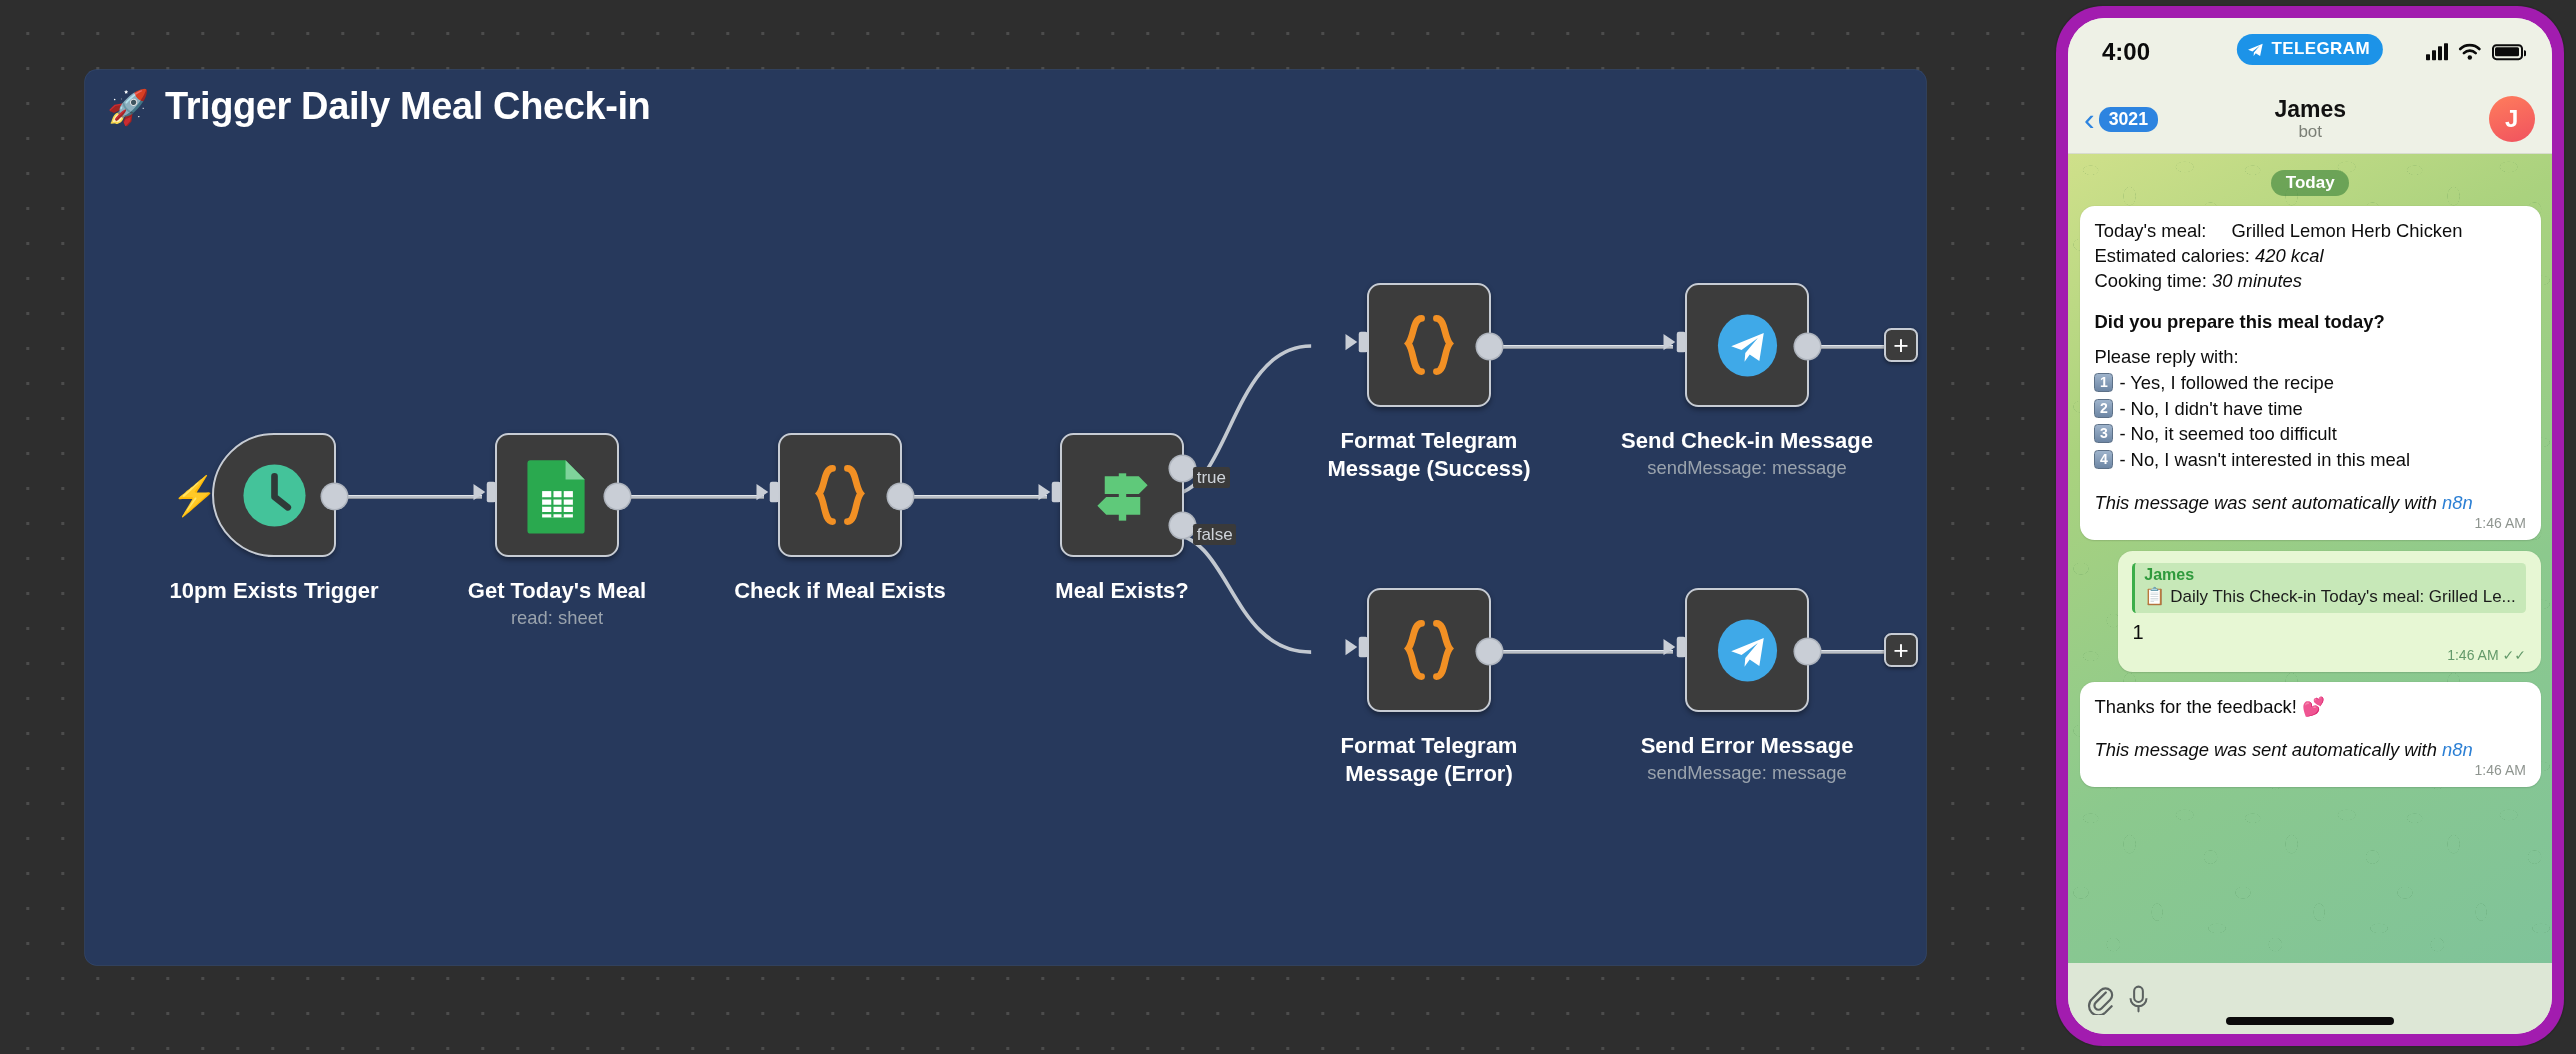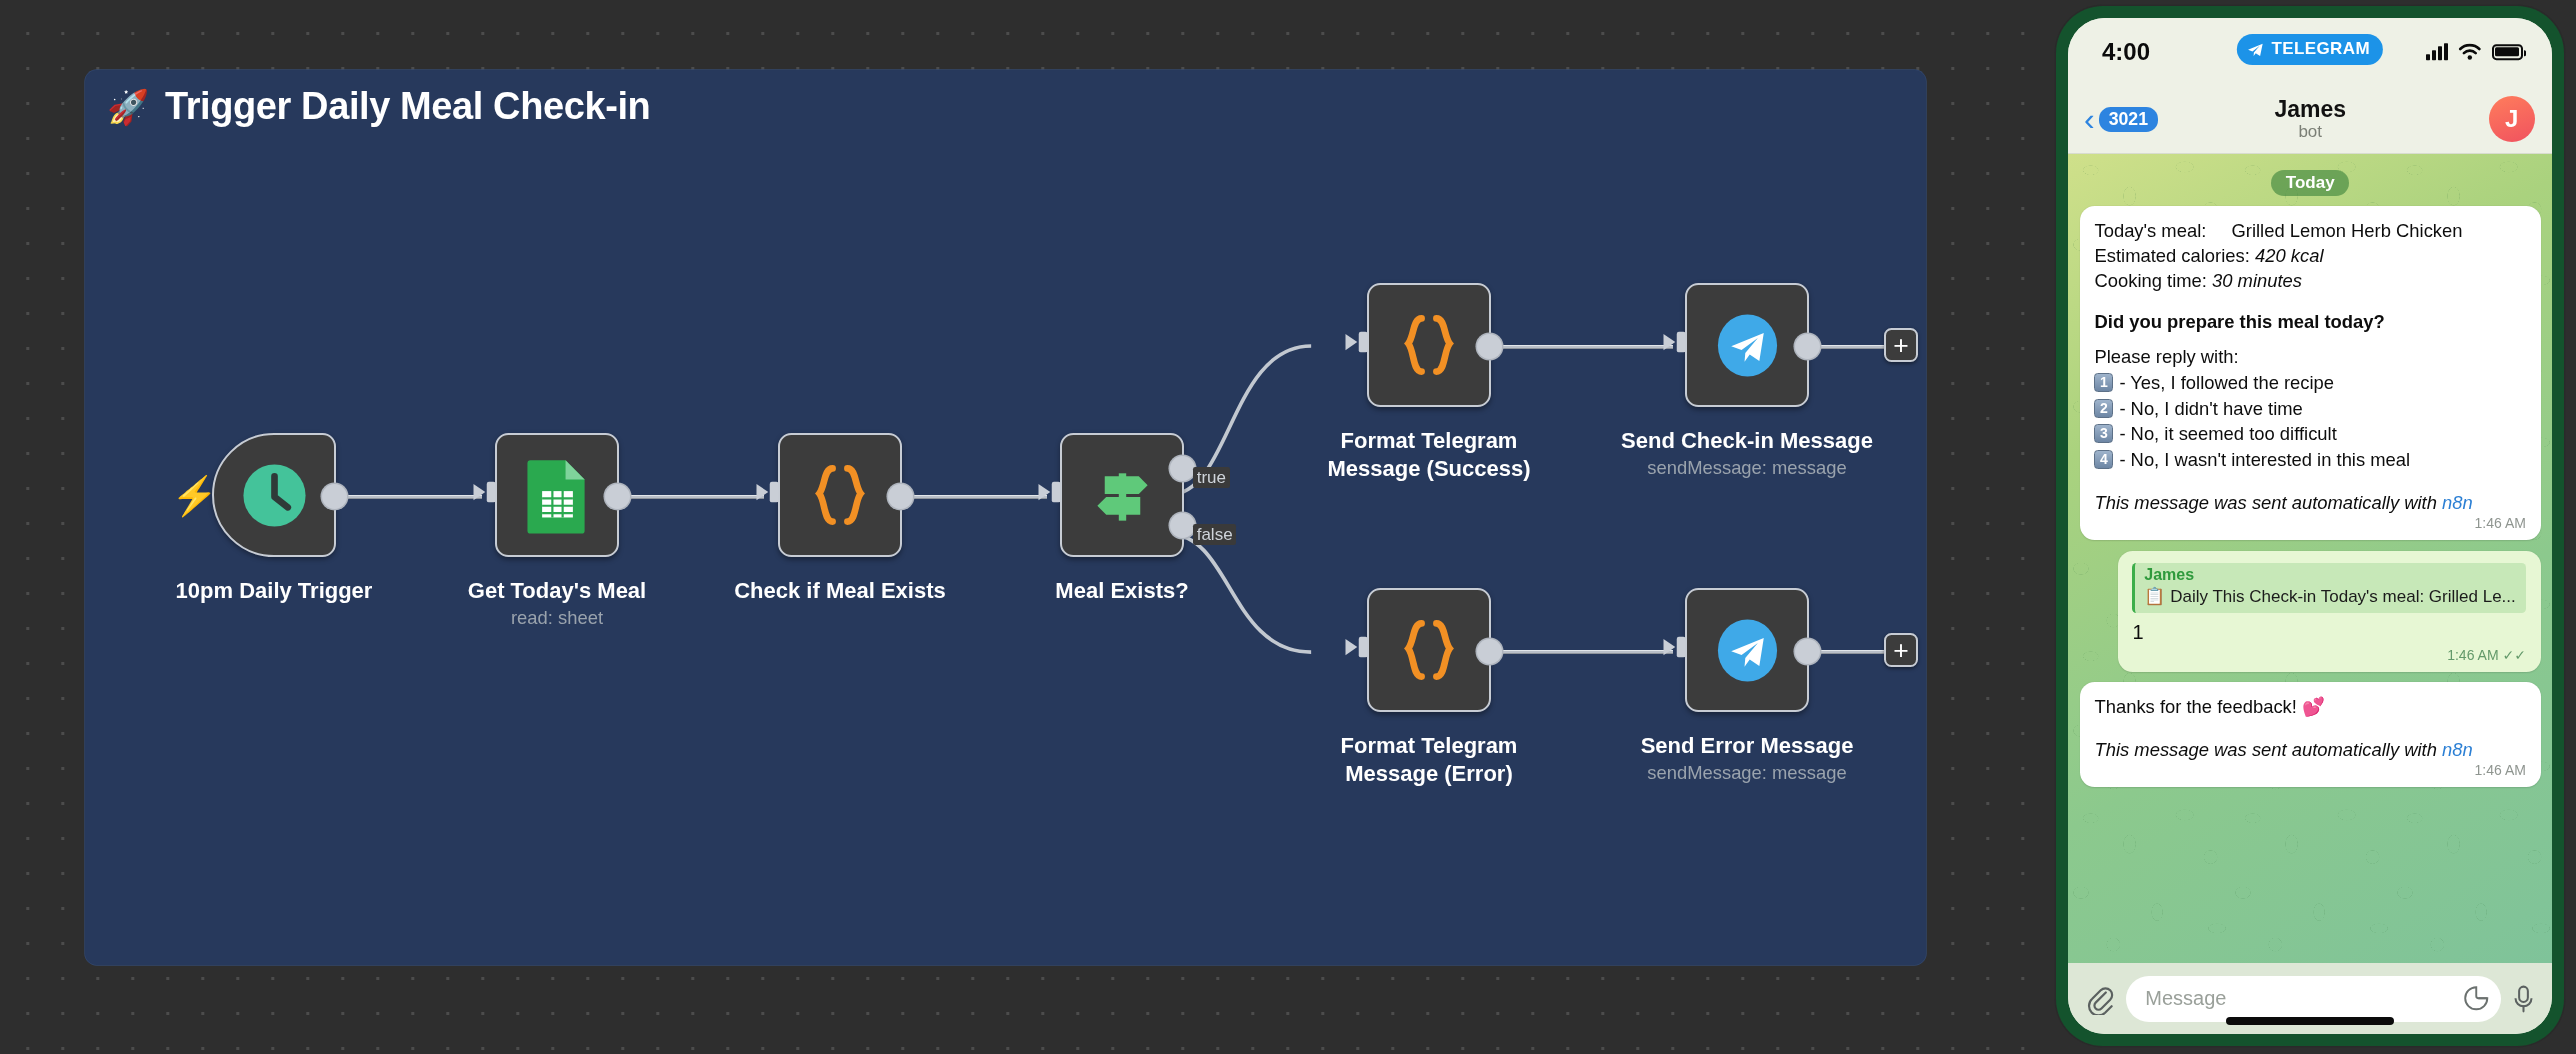--- a/index.html
+++ b/index.html
@@ -119,21 +119,21 @@
     color: #ff6d5a;
     font-size: 38px;
     line-height: 1;
   }
 
   
   .phone {
     position: absolute;
     right: 11.8px; top: 5.9px;
     width: 508px; height: 1040px;
-    background: #14532d;
+    background: #a21caf;
     border-radius: 47px;
     padding: 11.8px;
     box-shadow: 0 0 0 1.5px #2a2a2a;
   }
   .screen {
     position: relative;
     width: 100%; height: 100%;
     border-radius: 37px;
     overflow: hidden;
     background: #e8ece0;
@@ -348,21 +348,21 @@
 
     <div class="lightning" style="left:171px; top:477px;">⚡</div>
     <div class="node-wrap" style="left:212px; top:433px;">
       <div class="node trigger" style="position:relative;">
         <svg width="71" height="71" viewBox="0 0 96 96">
           <circle cx="48" cy="48" r="42" fill="#44c39a"></circle>
           <path d="M48 22 L48 50 L66 64" stroke="#2f3a38" stroke-width="9" fill="none" stroke-linecap="round" stroke-linejoin="round"></path>
         </svg>
         <div class="port" style="right:-13.3px; top:49px;"></div>
       </div>
-      <div class="node-label" style="top:144px;">10pm Daily Trigger</div>
+      <div class="node-label" style="top:144px;">10pm Exists Trigger</div>
     </div>
 
     <div class="node-wrap" style="left:495px; top:433px;">
       <div class="node" style="position:relative;">
         <svg width="63" height="77" viewBox="0 0 86 104">
           <path d="M6 4 h48 l26 26 v70 a4 4 0 0 1 -4 4 H6 a4 4 0 0 1 -4 -4 V8 a4 4 0 0 1 4 -4 z" fill="#2aa94f"></path>
           <path d="M54 4 l26 26 h-26 z" fill="#7fd39b"></path>
           <rect x="22" y="46" width="42" height="36" fill="#fff"></rect>
           <path d="M22 56 h42 M22 66 h42 M22 76 h42 M36 46 v36 M50 46 v36" stroke="#2aa94f" stroke-width="3"></path>
         </svg>
@@ -597,27 +597,20 @@
             <span class="b-link">n8n</span>
           </div>
           <div class="b-time">1:46 AM</div>
         </div>
       </div>
 
       <div class="composer">
         <svg width="32" height="32" viewBox="0 0 44 44">
           <path d="M30 13 L16 27 a5.5 5.5 0 0 0 8 8 L36 23 a9 9 0 0 0 -13 -13 L11 22 a13 13 0 0 0 18 19 L38 32" stroke="#5b6160" stroke-width="3" fill="none" stroke-linecap="round"></path>
         </svg>
-        <div class="inputpill">
-          <span>Message</span>
-          <svg width="26.5" height="26.5" viewBox="0 0 36 36" style="position:absolute; right:11.8px; top:9.6px;">
-            <path d="M18 3 a15 15 0 1 0 15 15 L21 18 a3 3 0 0 1 -3 -3 Z" stroke="#6b716f" stroke-width="2.6" fill="none"></path>
-            <path d="M21 18 L33 18" stroke="#6b716f" stroke-width="2.6" fill="none"></path>
-          </svg>
-        </div>
         <svg width="25" height="32" viewBox="0 0 34 44">
           <rect x="11" y="5" width="12" height="21" rx="6" stroke="#5b6160" stroke-width="2.8" fill="none"></rect>
           <path d="M6 21 a11 11 0 0 0 22 0" stroke="#5b6160" stroke-width="2.8" fill="none"></path>
           <path d="M17 32 L17 39" stroke="#5b6160" stroke-width="2.8" stroke-linecap="round"></path>
         </svg>
       </div>
 
       <div class="homebar"></div>
     </div>
   </div>

